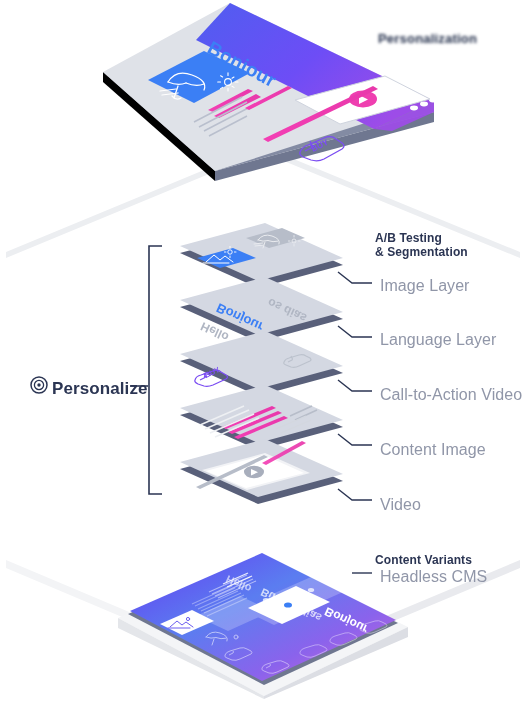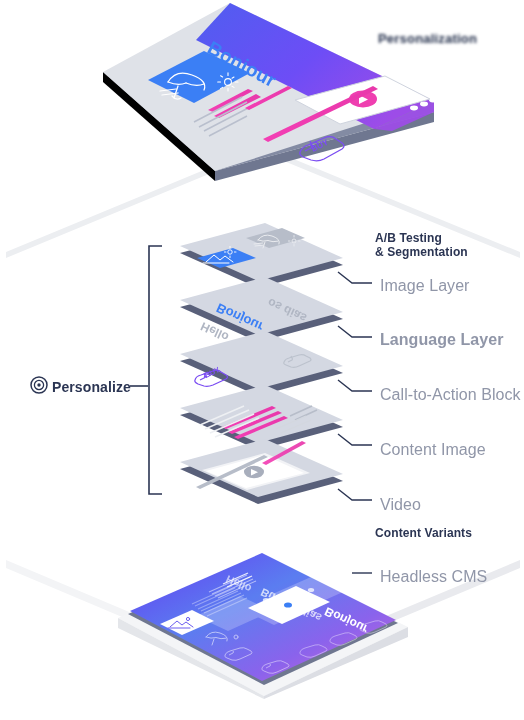--- a/index.html
+++ b/index.html
@@ -4,21 +4,21 @@
 <style>
   html,body{margin:0;padding:0;background:#ffffff;}
   body{width:524px;height:720px;overflow:hidden;
        font-family:"Liberation Sans","DejaVu Sans",sans-serif;
        -webkit-font-smoothing:antialiased;}
   #stage{position:relative;width:524px;height:720px;}
   #scene{position:absolute;inset:0;}
   .lbl{position:absolute;white-space:nowrap;}
   .lbl-head{font-size:12px;font-weight:700;color:#2b3553;line-height:14px;letter-spacing:.1px;}
   .lbl-sub{font-size:16px;font-weight:400;color:#9096a8;letter-spacing:.05px;}
-  .lbl-personalize{font-size:14px;font-weight:700;color:#2b3553;letter-spacing:.1px;}
+  .lbl-personalize{font-size:17px;font-weight:700;color:#2b3553;letter-spacing:.1px;}
   .blurtxt{position:absolute;font-size:13px;font-weight:800;color:#232f4b;
            letter-spacing:.2px;filter:blur(1.6px);white-space:nowrap;}
 </style>
 </head>
 <body>
 
 <div id="stage">
 
   <svg id="scene" viewBox="0 0 524 720" width="524" height="720">
     <defs>
@@ -310,22 +310,22 @@
   </svg>
 
   <div class="lbl lbl-personalize" style="left:52px;top:379px;">Personalize</div>
 
   <div class="lbl lbl-head" style="left:375px;top:231px;">
     <div>A/B Testing</div>
     <div>&amp; Segmentation</div>
   </div>
 
   <div class="lbl lbl-sub" style="left:380px;top:277px;">Image Layer</div>
-  <div class="lbl lbl-sub" style="left:380px;top:331px;font-weight:bold;">Language Layer</div>
-  <div class="lbl lbl-sub" style="left:380px;top:386px;">Call-to-Action Block</div>
+  <div class="lbl lbl-sub" style="left:380px;top:331px;">Language Layer</div>
+  <div class="lbl lbl-sub" style="left:380px;top:386px;">Call-to-Action Video</div>
   <div class="lbl lbl-sub" style="left:380px;top:441px;">Content Image</div>
   <div class="lbl lbl-sub" style="left:380px;top:496px;text-align:right;">Video</div>
 
-  <div class="lbl lbl-head" style="left:375px;top:526px;">Content Variants</div>
+  <div class="lbl lbl-head" style="left:375px;top:553px;">Content Variants</div>
   <div class="lbl lbl-sub" style="left:380px;top:568px;">Headless CMS</div>
 
   <div class="blurtxt" style="left:378px;top:31px;">Personalization</div>
 </div>
 
 </body></html>

